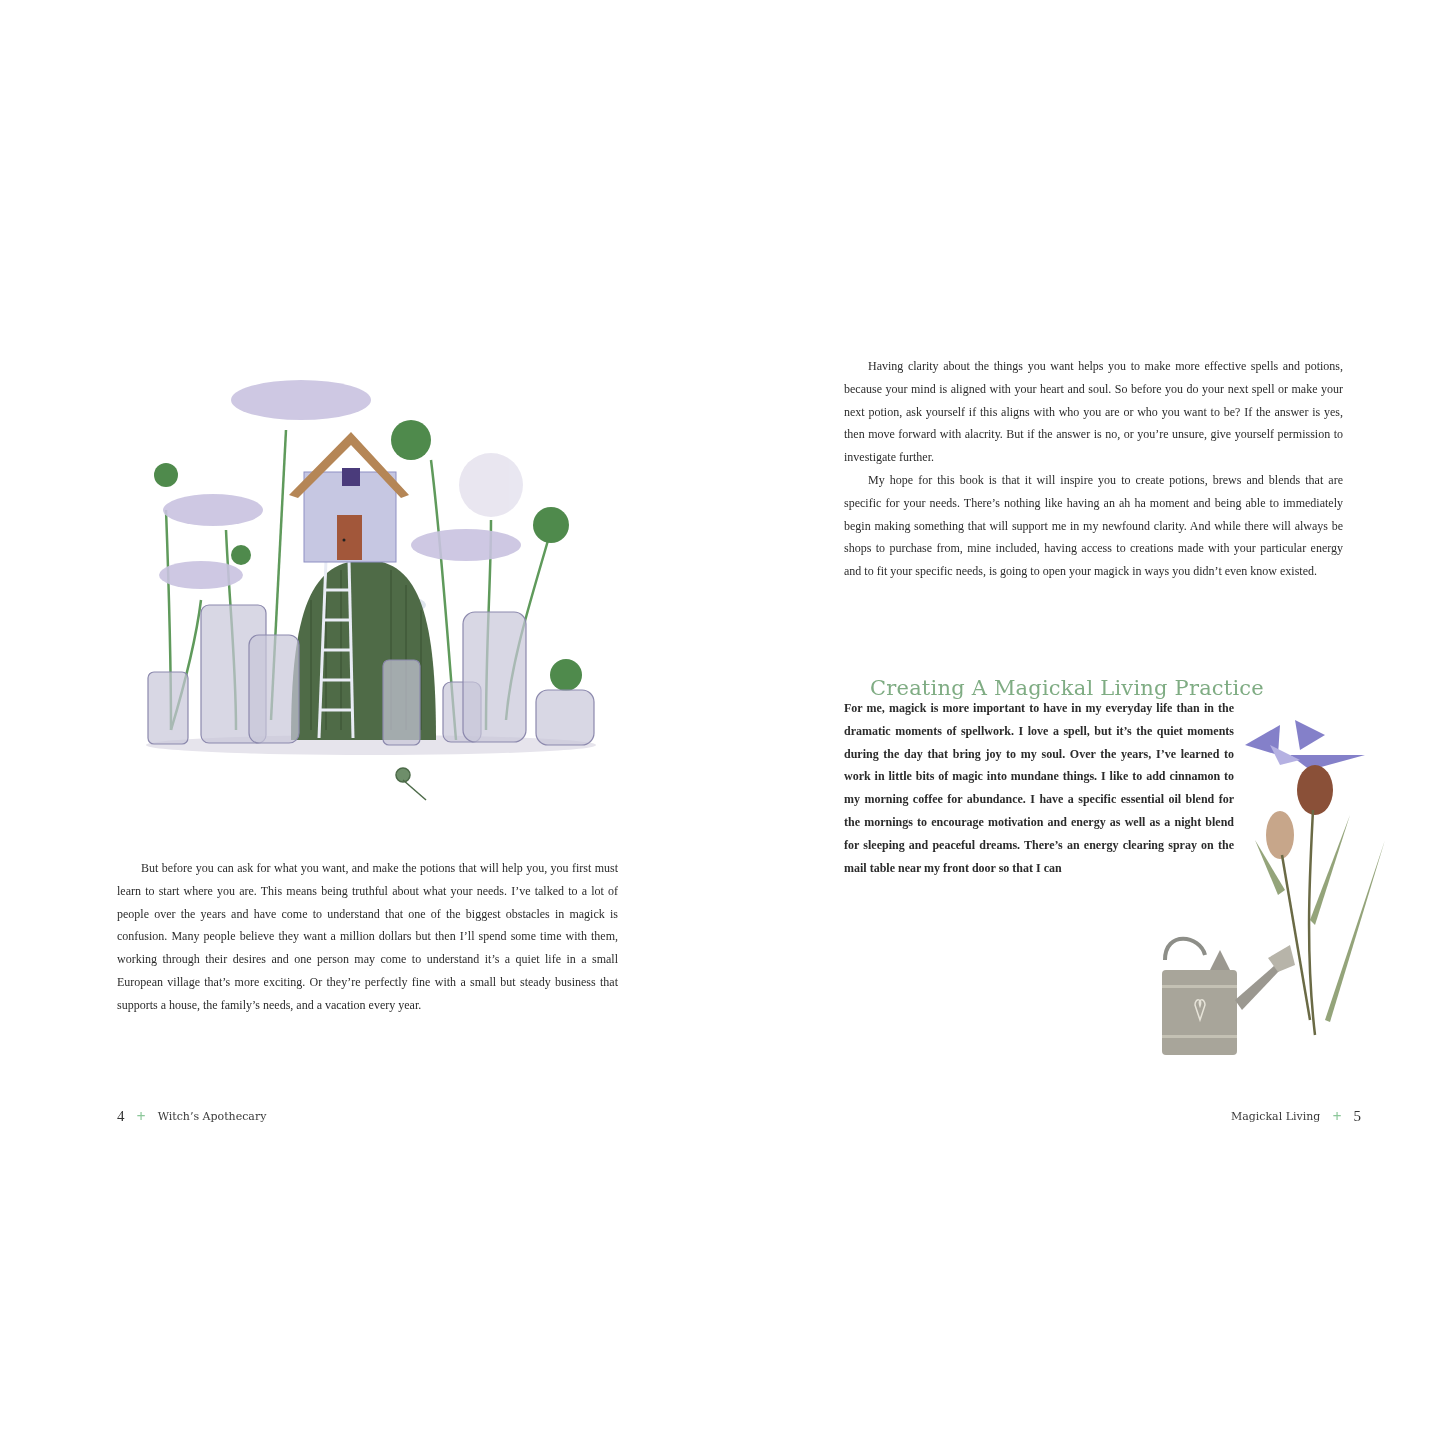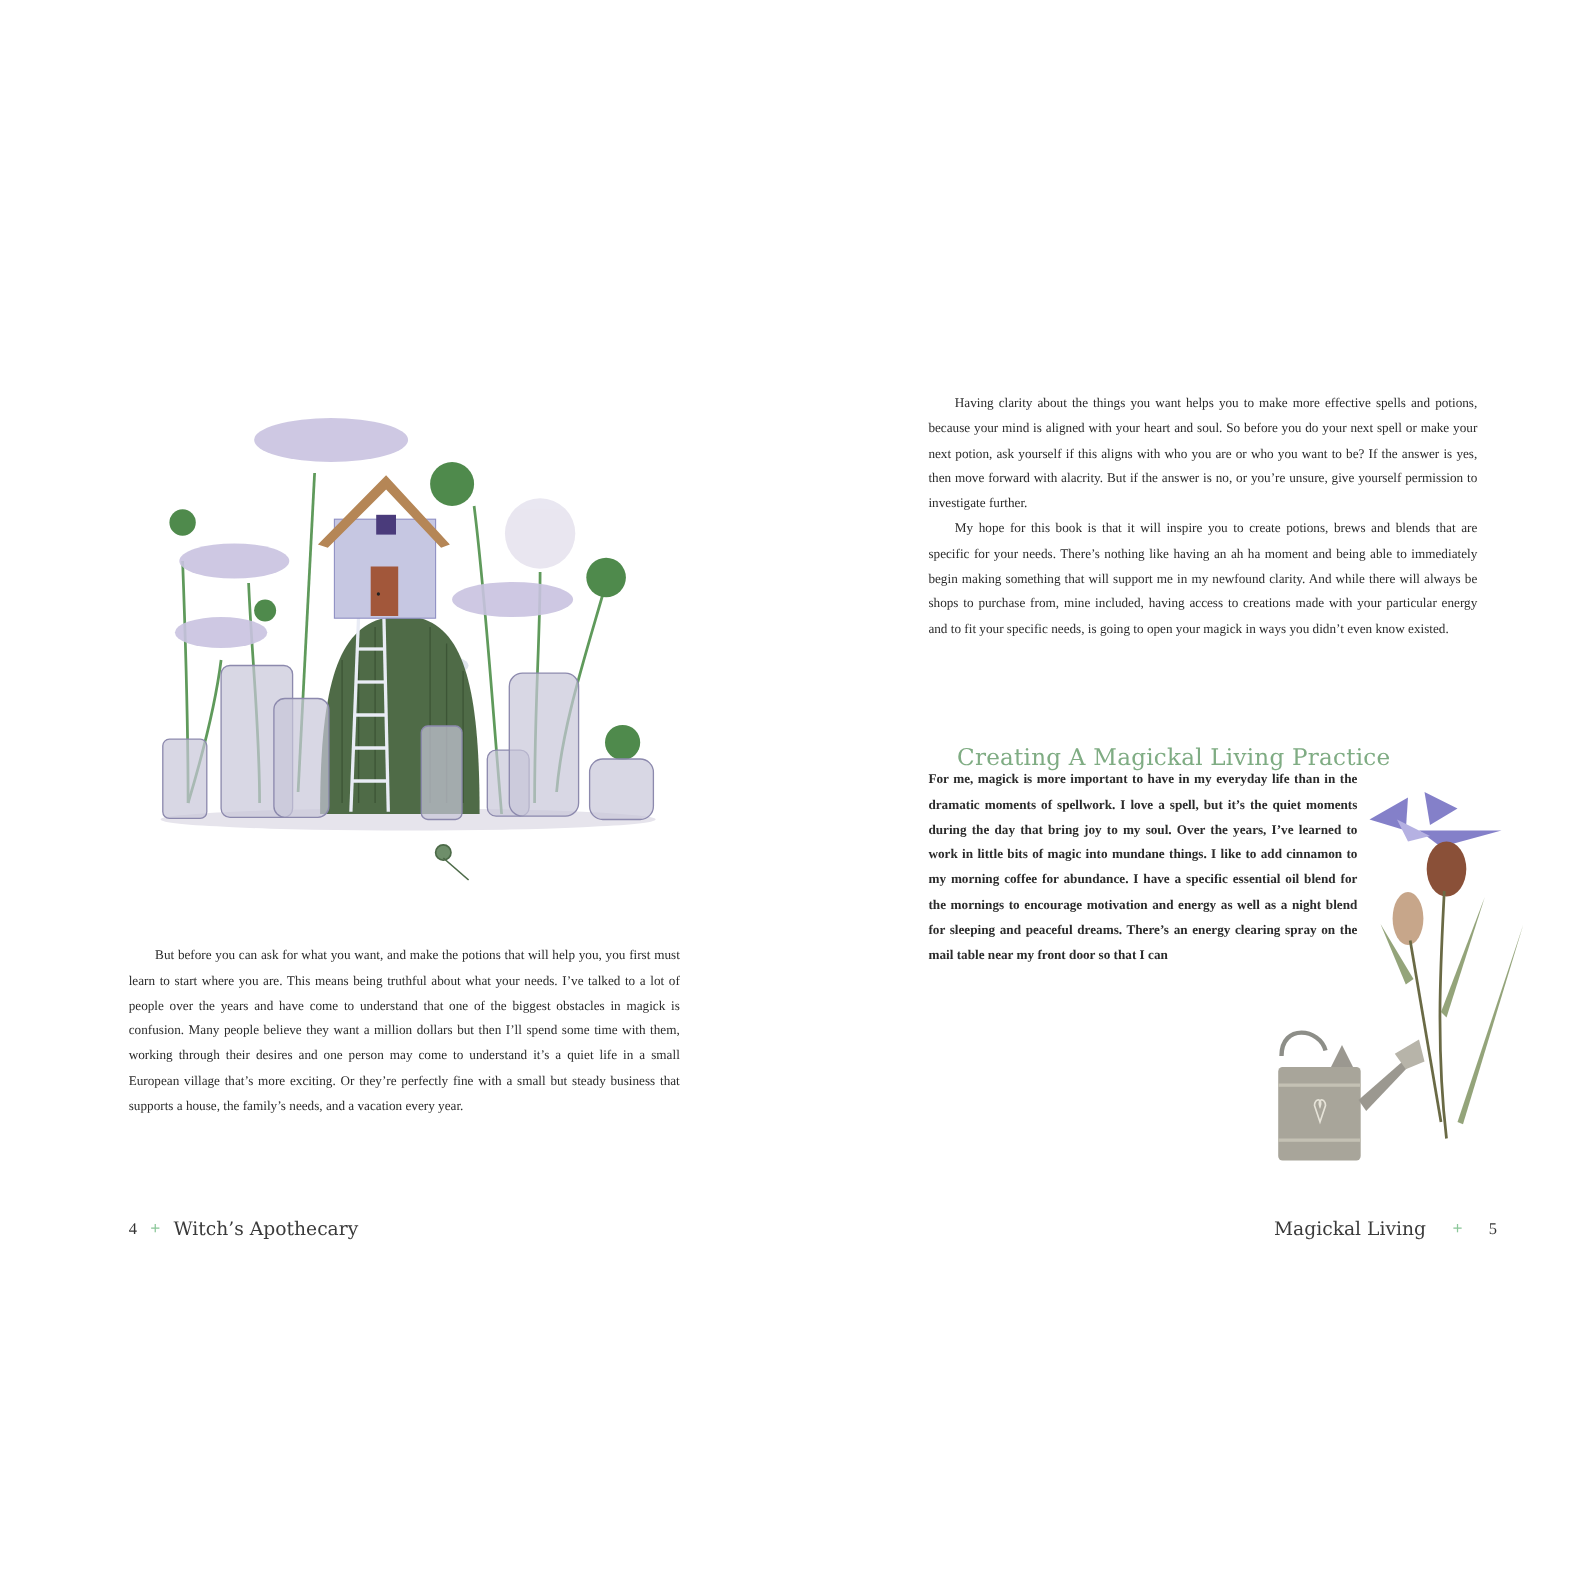--- a/index.html
+++ b/index.html
@@ -18,22 +18,22 @@
   .section-heading { position: absolute; left: 132px; top: 660px; margin: 16px;
                      font-family: "DejaVu Serif", serif; font-weight: normal;
                      font-size: 21px; color: #7fac83; letter-spacing: 0.2px; }
   .right-text-bottom { position: absolute; left: 122px; top: 697px; width: 390px; }
   .wrap-narrow { width: 312px; }
   .wrap-narrower { width: 262px; }
 
   .footer { position: absolute; top: 1108px; font-size: 14px; color: #333;
             display: flex; align-items: center; gap: 12px; }
   .footer-left { left: 101px; }
-  .footer-right { right: 84px; gap: 24px; }
-  .footer .running { font-family: "DejaVu Serif", serif; font-size: 17px; color: #3a3a3a; }
+  .footer-right { right: 84px; }
+  .footer .running { font-family: "DejaVu Serif", serif; font-size: 11px; color: #3a3a3a; }
   .footer .folio { font-family: "Liberation Serif", serif; font-size: 15px; }
   .sparkle { color: #8cc79a; font-size: 16px; font-weight: bold; line-height: 1; }
 
   .illus { position: absolute; }
   .illus-house { left: 125px; top: 360px; width: 460px; height: 450px; }
   .illus-flower { left: 1150px; top: 700px; width: 250px; height: 370px; }
 </style>
 </head>
 <body>
 

